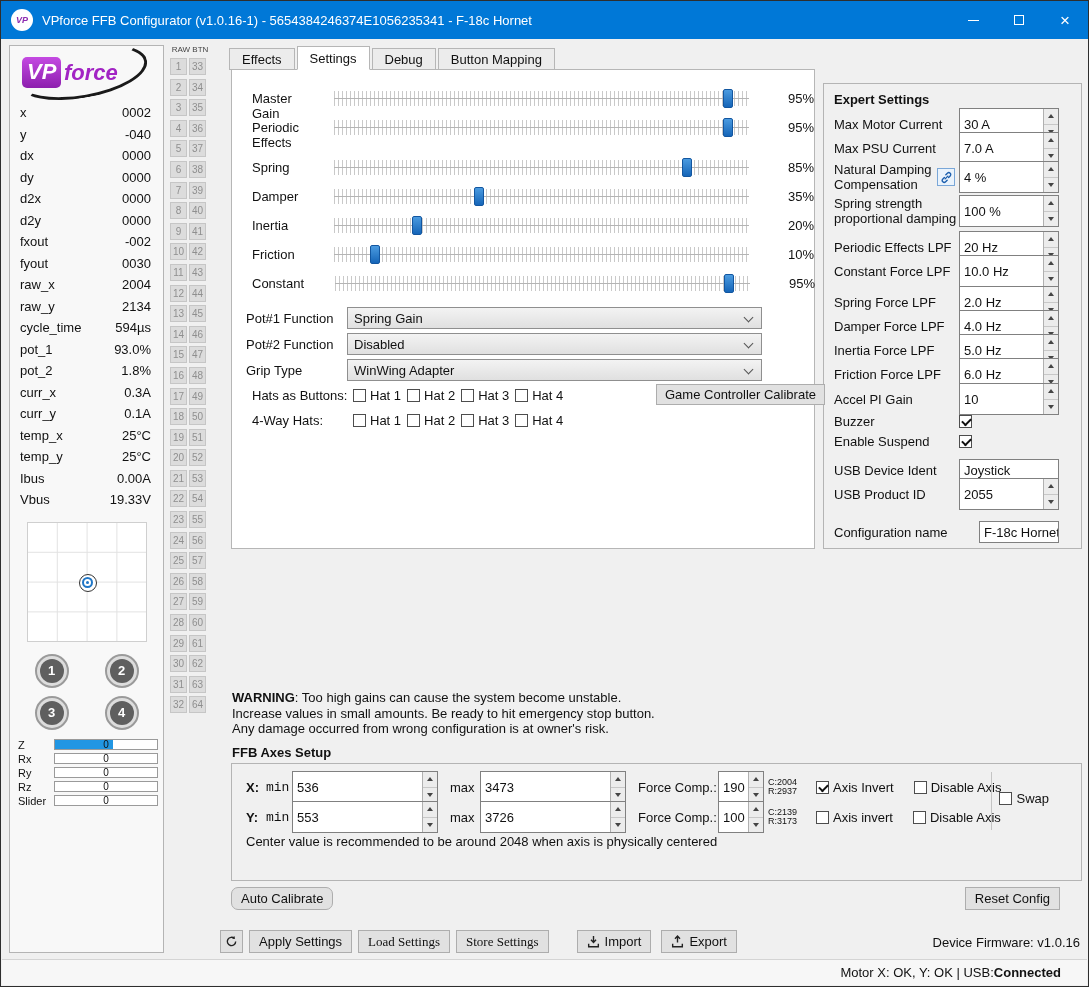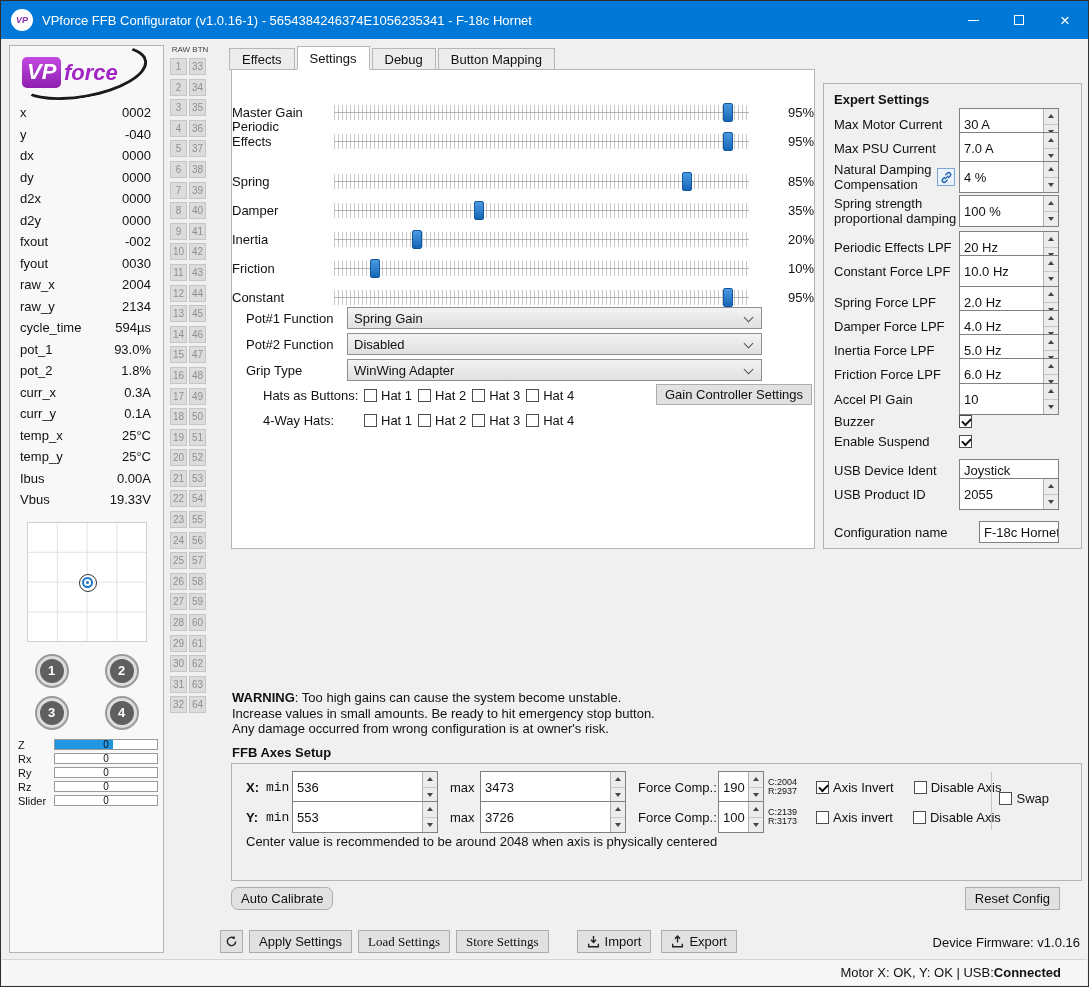--- a/index.html
+++ b/index.html
@@ -51,32 +51,32 @@
   .raw-row{display:flex;gap:2px;}
   .raw-cell{width:17px;height:17px;background:#dcdcdc;border:1px solid #c6c6c6;color:#8f8f8f;font-size:10px;display:flex;align-items:center;justify-content:center;}
 
   
   .tabs{position:absolute;left:228px;top:45px;height:24px;display:flex;align-items:flex-end;z-index:3;}
   .tab{height:22px;padding:0 12px;display:flex;align-items:center;background:#ececec;border:1px solid #b6b6b6;margin-right:2px;cursor:default;}
   .tab.active{height:24px;background:#fff;border-bottom:1px solid #fff;}
 
   
   .tab-panel{position:absolute;left:230px;top:68px;width:584px;height:480px;background:#fff;border:1px solid #b6b6b6;padding-top:21px;z-index:2;}
-  .slider-row{display:flex;align-items:flex-end;height:29px;padding-left:0;gap:31px;}
+  .slider-row{display:flex;align-items:flex-start;height:29px;padding-left:20px;gap:31px;}
   .slider-row.group-gap{margin-top:11px;}
   .slider-label{width:101px;}
   .slider-track{position:relative;width:415px;height:15px;background:repeating-linear-gradient(90deg,#c9c9c9 0 1px,transparent 1px 4px);flex:none;}
   .slider-track::before{content:'';position:absolute;left:0;right:0;top:7px;height:1px;background:#b4b4b4;}
   .slider-handle{position:absolute;top:-2px;width:10px;height:19px;background:linear-gradient(#4b9be0,#1565b8);border:1px solid #1256a0;border-radius:2px;}
   .slider-pct{margin-left:8px;}
   .select-row{display:flex;align-items:center;height:26px;padding-left:14px;}
   .select-label{width:101px;}
   .combo{position:relative;width:415px;height:22px;background:linear-gradient(#f3f3f3,#e0e0e0);border:1px solid #8f8f8f;display:flex;align-items:center;padding:0 24px 0 6px;flex:none;}
   .chevron{position:absolute;right:9px;top:6px;width:7px;height:7px;border-right:1.6px solid #555;border-bottom:1.6px solid #555;transform:rotate(45deg);}
-  .hat-row{display:flex;align-items:center;height:25px;padding-left:31px;position:relative;}
+  .hat-row{display:flex;align-items:center;height:25px;padding-left:20px;position:relative;}
   .hat-row-label{width:101px;flex:none;}
   .chk-item{display:flex;align-items:center;margin-right:6px;cursor:default;}
   .chk{width:13px;height:13px;border:1px solid #4d4d4d;background:#fff;position:relative;margin-right:4px;flex:none;}
   .chk.checked::after{content:'';position:absolute;left:2px;top:2.5px;width:7px;height:4px;border-left:2px solid #111;border-bottom:2px solid #111;transform:rotate(-45deg);}
   .btn{font-family:inherit;font-size:13px;background:#e1e1e1;border:1px solid #adadad;padding:3px 9px;color:#111;cursor:default;white-space:nowrap;}
   .gc-btn{position:absolute;left:424px;top:1px;padding:2px 8px;}
 
   
   .expert-box{position:absolute;left:822px;top:82px;width:259px;height:466px;border:1px solid #b4b4b4;padding:8px 22px 0 10px;}
   .expert-title{font-weight:bold;height:16px;margin-bottom:4px;}
@@ -521,21 +521,21 @@
             <span class="chk-label">Hat 2</span>
           </label>
           <label class="chk-item">
             <span class="chk"></span>
             <span class="chk-label">Hat 3</span>
           </label>
           <label class="chk-item">
             <span class="chk"></span>
             <span class="chk-label">Hat 4</span>
           </label>
-          <button class="btn gc-btn">Gain Controller Settings</button>
+          <button class="btn gc-btn">Game Controller Calibrate</button>
         </div>
         <div class="hat-row">
           <span class="hat-row-label">4-Way Hats:</span>
           <label class="chk-item">
             <span class="chk"></span>
             <span class="chk-label">Hat 1</span>
           </label>
           <label class="chk-item">
             <span class="chk"></span>
             <span class="chk-label">Hat 2</span>

